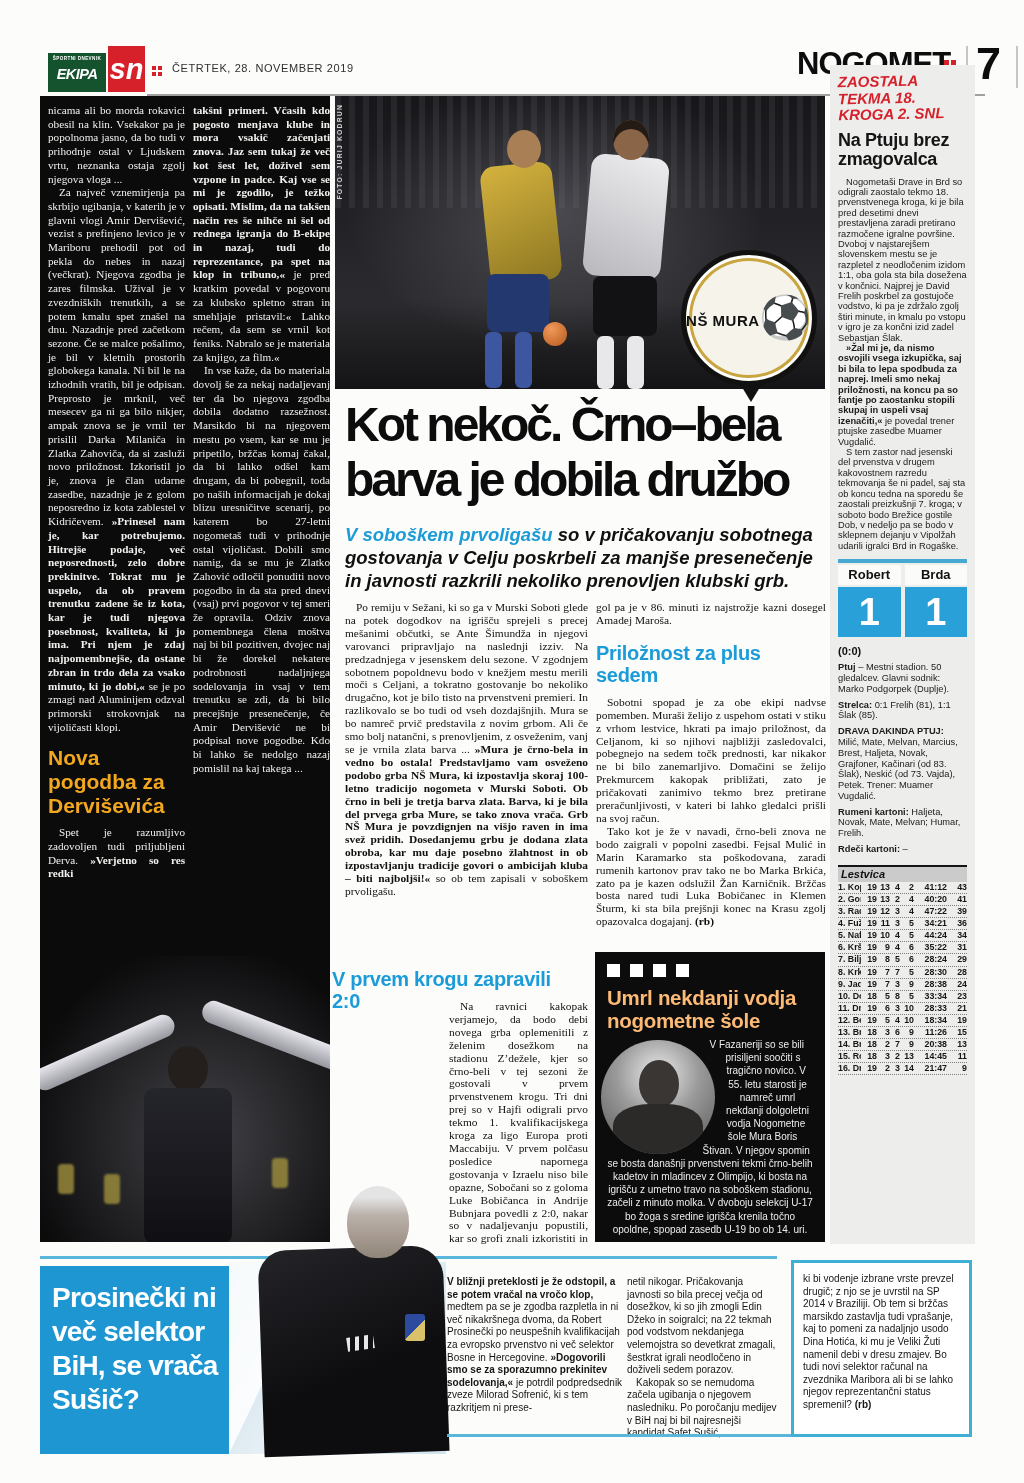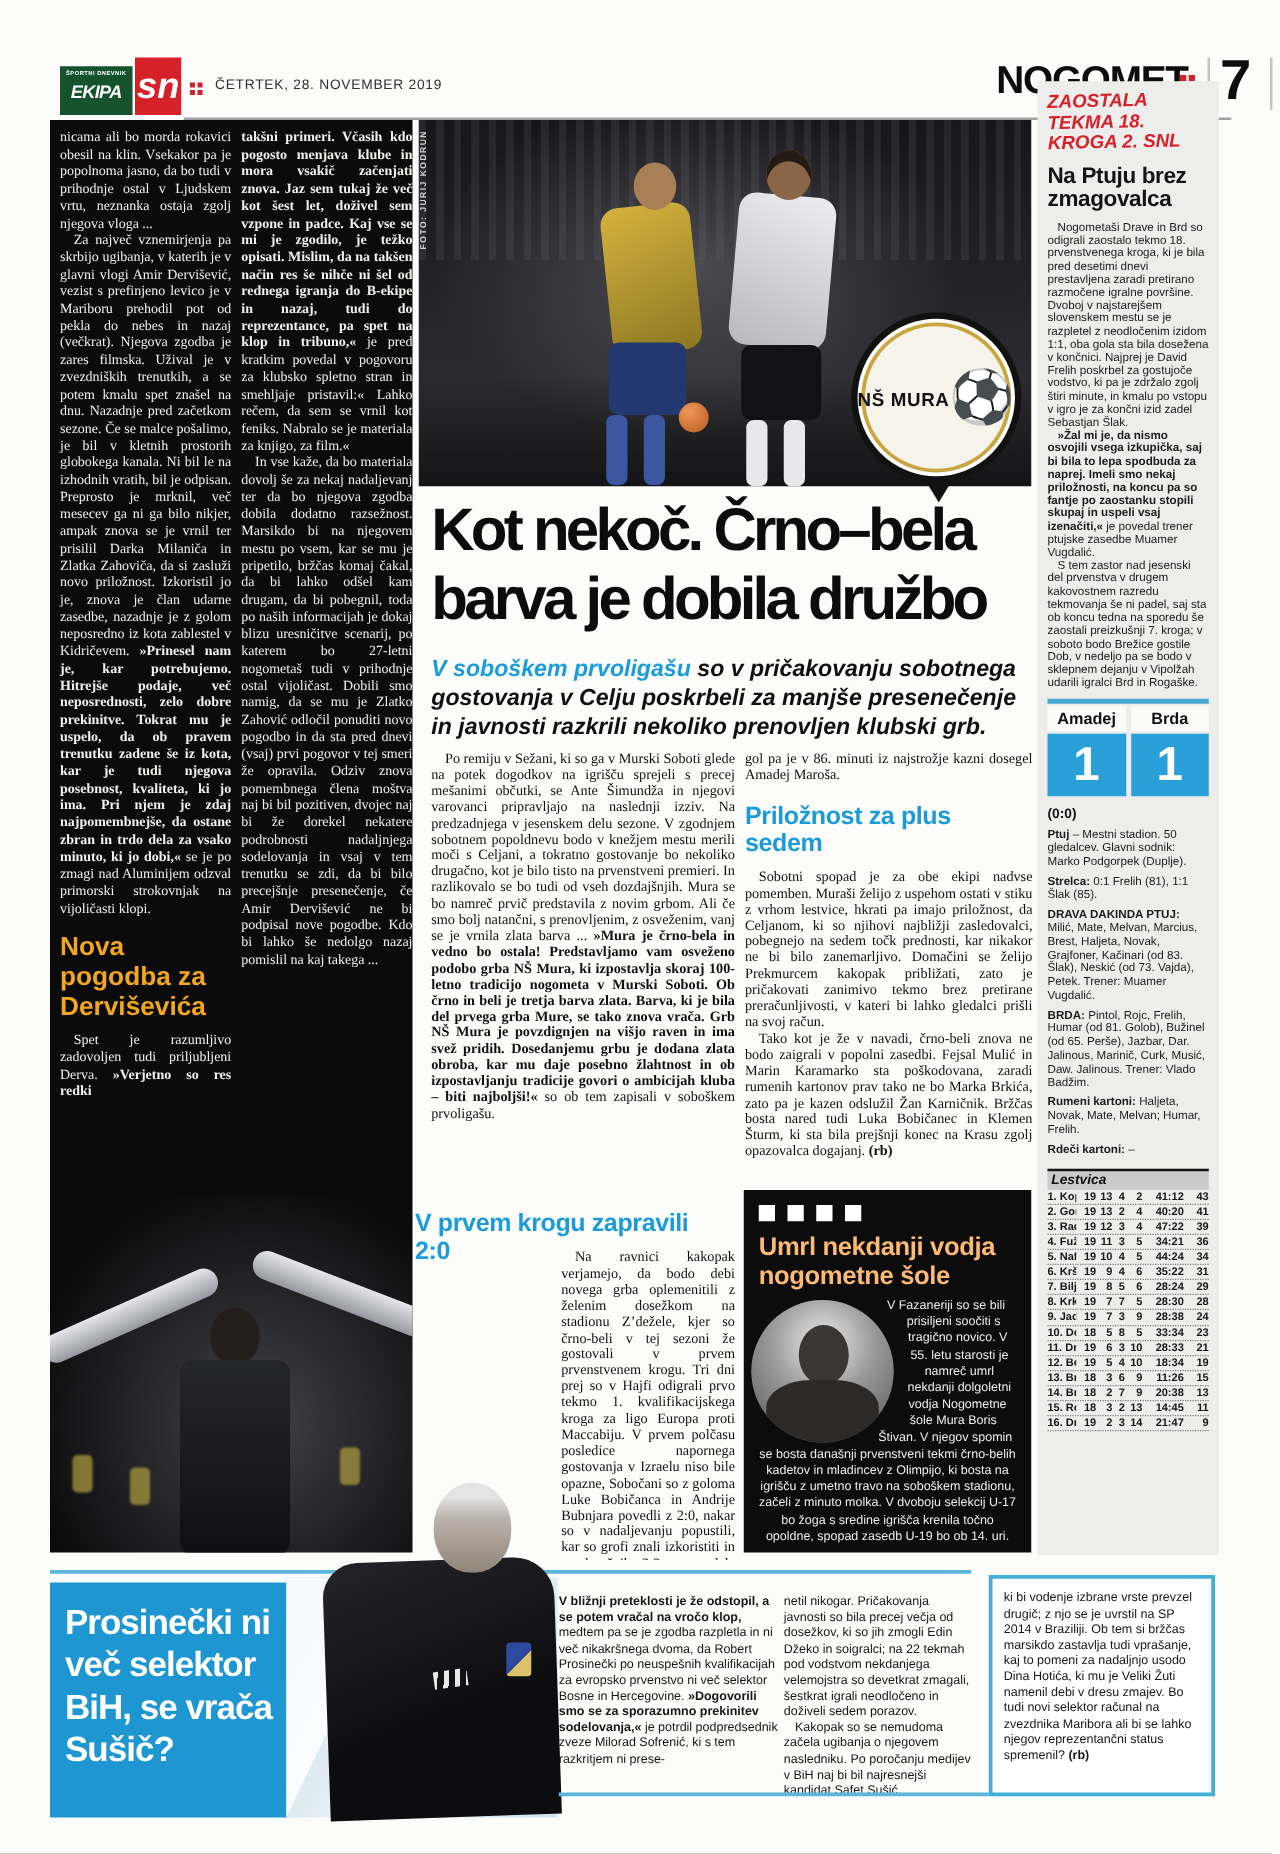--- a/index.html
+++ b/index.html
@@ -258,32 +258,31 @@
     <div class="sb-head">Na Ptuju brez zmagovalca</div>
     <div class="sb-body">
       <p><span>Nogometaši Drave in Brd so odigrali zaostalo tekmo 18. prvenstvenega kroga, ki je bila pred desetimi dnevi prestavljena zaradi pretirano razmočene igralne površine. Dvoboj v najstarejšem slovenskem mestu se je razpletel z neodločenim izidom 1:1, oba gola sta bila dosežena v končnici. Najprej je David Frelih poskrbel za gostujoče vodstvo, ki pa je zdržalo zgolj štiri minute, in kmalu po vstopu v igro je za končni izid zadel Sebastjan Šlak.</span></p>
       <p><span class="b">»Žal mi je, da nismo osvojili vsega izkupička, saj bi bila to lepa spodbuda za naprej. Imeli smo nekaj priložnosti, na koncu pa so fantje po zaostanku stopili skupaj in uspeli vsaj izenačiti,«</span><span> je povedal trener ptujske zasedbe Muamer Vugdalić.</span></p>
       <p><span>S tem zastor nad jesenski del prvenstva v drugem kakovostnem razredu tekmovanja še ni padel, saj sta ob koncu tedna na sporedu še zaostali preizkušnji 7. kroga; v soboto bodo Brežice gostile Dob, v nedeljo pa se bodo v sklepnem dejanju v Vipolžah udarili igralci Brd in Rogaške.</span></p>
     </div>
 
     <div class="match">
       <div class="match-topbar"></div>
       <div class="match-teams">
-        <div class="mt-cell">Amadej</div>
+        <div class="mt-cell">Robert</div>
         <div class="mt-cell">Brda</div>
       </div>
       <div class="match-score">
         <div class="ms-cell">1</div>
         <div class="ms-cell">1</div>
       </div>
       <div class="match-half">(0:0)</div>
       <div class="md"><span class="b">Ptuj</span><span> – Mestni stadion. 50 gledalcev. Glavni sodnik: Marko Podgorpek (Duplje).</span></div>
       <div class="md"><span class="b">Strelca:</span><span> 0:1 Frelih (81), 1:1 Šlak (85).</span></div>
       <div class="md"><span class="b">DRAVA DAKINDA PTUJ:</span><span> Milić, Mate, Melvan, Marcius, Brest, Haljeta, Novak, Grajfoner, Kačinari (od 83. Šlak), Neskić (od 73. Vajda), Petek. Trener: Muamer Vugdalić.</span></div>
-      <div class="md"><span class="b">BRDA:</span><span> Pintol, Rojc, Frelih, Humar (od 81. Golob), Bužinel (od 65. Perše), Jazbar, Dar. Jalinous, Marinič, Curk, Musić, Daw. Jalinous. Trener: Vlado Badžim.</span></div>
       <div class="md"><span class="b">Rumeni kartoni:</span><span> Haljeta, Novak, Mate, Melvan; Humar, Frelih.</span></div>
       <div class="md"><span class="b">Rdeči kartoni:</span><span> –</span></div>
     </div>
 
     <div class="standings">
       <div class="st-head">Lestvica</div>
       <div>
           <div class="st-row">
             <span class="st-team">1. Koper</span>
             <span class="st-gp">19</span>

